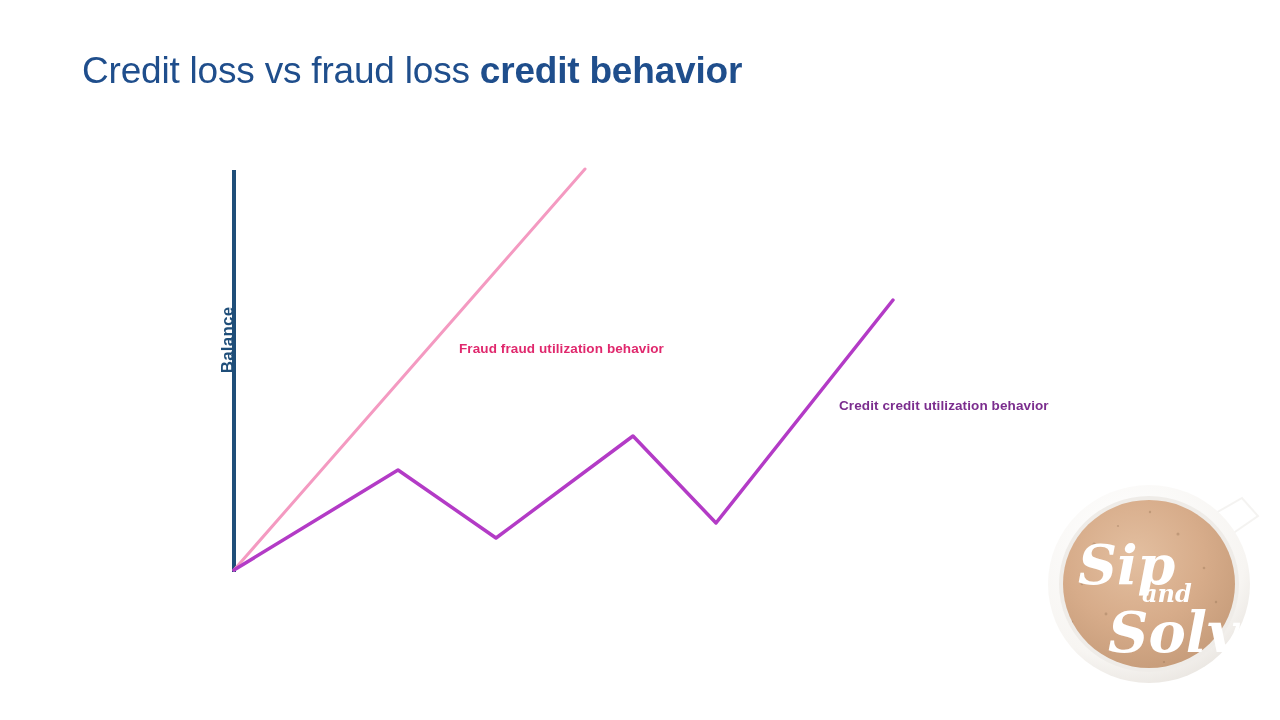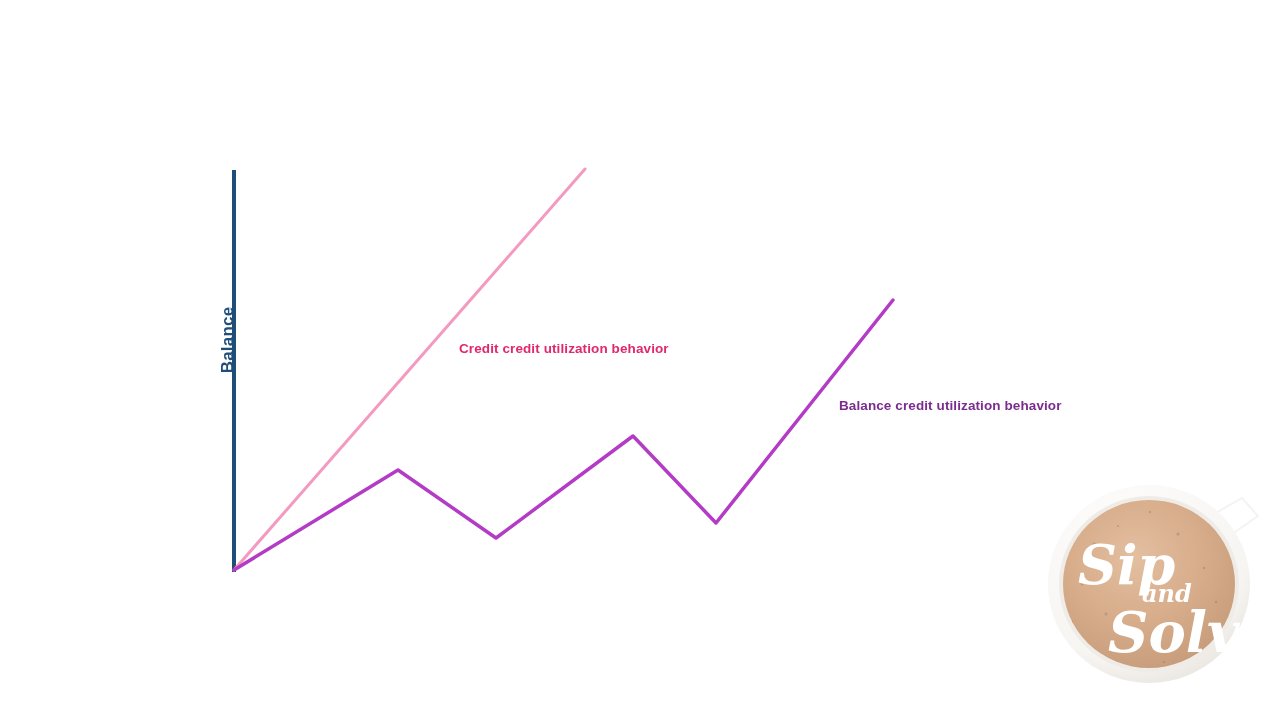--- a/index.html
+++ b/index.html
@@ -90,36 +90,39 @@
     top: 472px;
     width: 230px;
     height: 215px;
   }
 </style>
 </head>
 <body style="background: rgb(255, 255, 255);">
 
 <div class="slide">
 
+  <div class="title" style="color: rgb(31, 78, 140);">
+    <span class="t-normal">Credit loss vs fraud loss </span><span class="t-bold">credit behavior</span>
+  </div>
 
   <div class="chart-wrap">
 
     <svg class="chart-svg" width="1280" height="720" viewBox="0 0 1280 720">
 
       <line id="y-axis" x1="234" y1="170" x2="234" y2="572" stroke="#1F4E79" stroke-width="4" stroke-linecap="butt"></line>
 
       <polyline id="series-fraud" fill="none" stroke="#F49AC1" stroke-width="3" stroke-linecap="round" stroke-linejoin="round" points="234,570 585,169"></polyline>
 
       <polyline id="series-typical" fill="none" stroke="#B33BC6" stroke-width="3.5" stroke-linecap="round" stroke-linejoin="round" points="234,570 398,470 496,538 633,436 716,523 893,300"></polyline>
     </svg>
 
     <div class="y-axis-label" style="color: rgb(31, 78, 121);">Balance</div>
 
-    <div class="series-label label-fraud" style="color: rgb(224, 40, 109);">Credit credit utilization behavior</div>
-    <div class="series-label label-typical" style="color: rgb(123, 45, 142);">Balance credit utilization behavior</div>
+    <div class="series-label label-fraud" style="color: rgb(224, 40, 109);">Fraud fraud utilization behavior</div>
+    <div class="series-label label-typical" style="color: rgb(123, 45, 142);">Credit credit utilization behavior</div>
   </div>
 
   <div class="logo">
     <svg width="230" height="215" viewBox="0 0 230 215">
       <defs>
         <radialGradient id="latteGrad" cx="42%" cy="34%" r="72%">
           <stop offset="0%" stop-color="#e3bfa0"></stop>
           <stop offset="55%" stop-color="#d7ac8a"></stop>
           <stop offset="100%" stop-color="#c59b79"></stop>
         </radialGradient>

